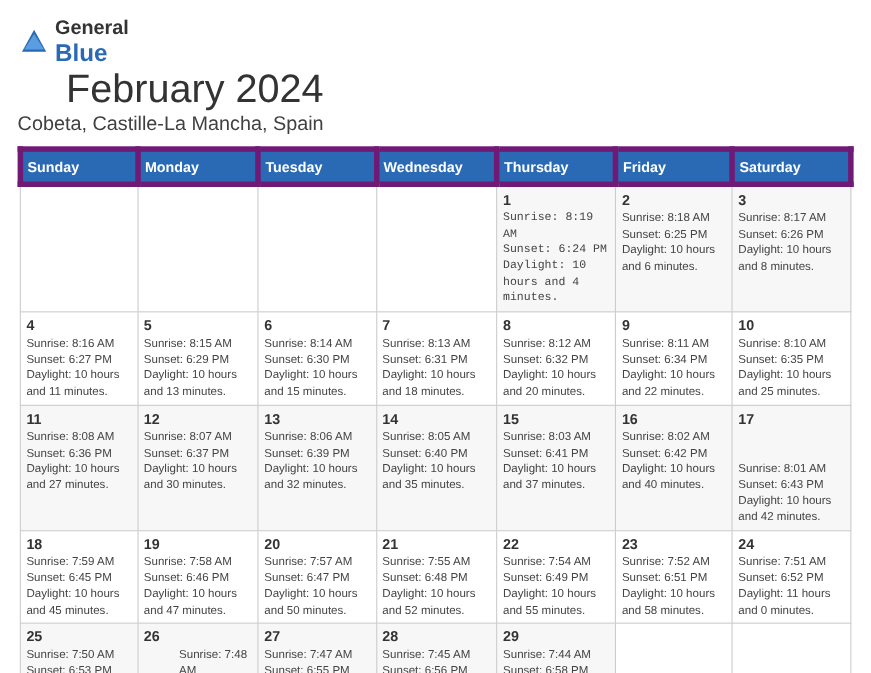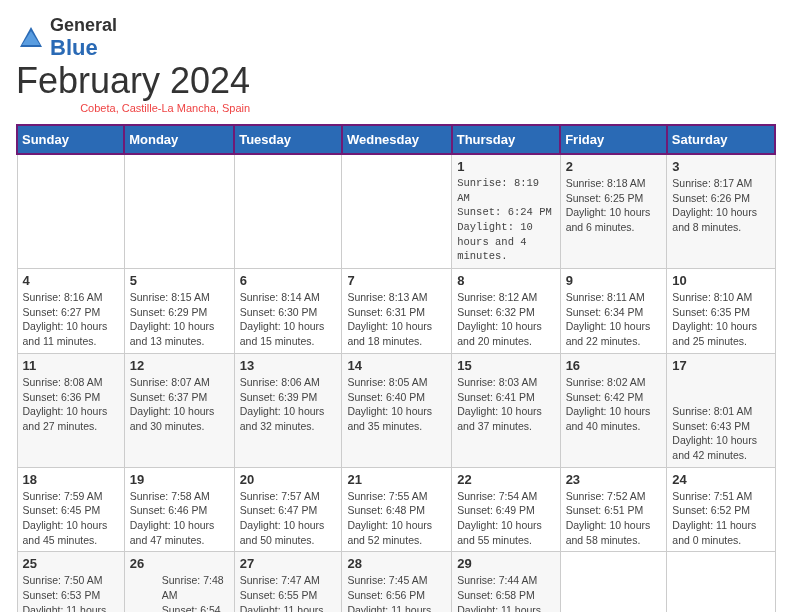--- a/index.html
+++ b/index.html
@@ -43,37 +43,37 @@
     }
     .title-block {
       text-align: right;
     }
     .month-title {
       font-size: 36px;
       color: #333;
       font-weight: normal;
     }
     .subtitle {
-      font-size: 11px;
-      color: #ef4444;
+      font-size: 18px;
+      color: #404040;
     }
     table {
       width: 100%;
       border-collapse: collapse;
     }
     thead tr {
       background: #2a6ab5;
       color: #fff;
     }
     thead th {
       padding: 6px 4px;
       font-size: 13px;
       font-weight: bold;
       text-align: left;
-      border: 2px solid #701a75;
+      border: 5px solid #701a75;
     }
     tbody tr {
       vertical-align: top;
     }
     tbody td {
       border: 1px solid #ccc;
       padding: 4px 5px;
       font-size: 11px;
       color: #333;
       width: 113px;

